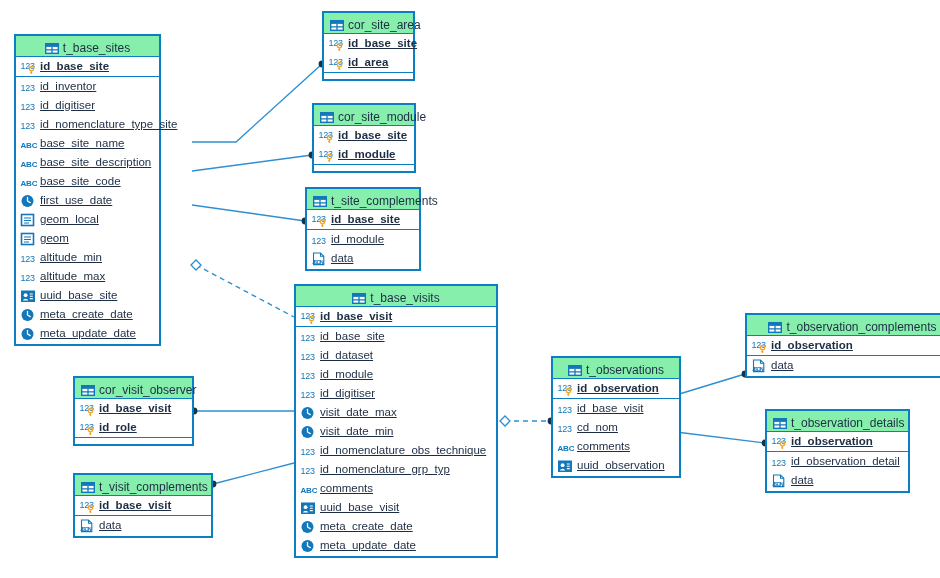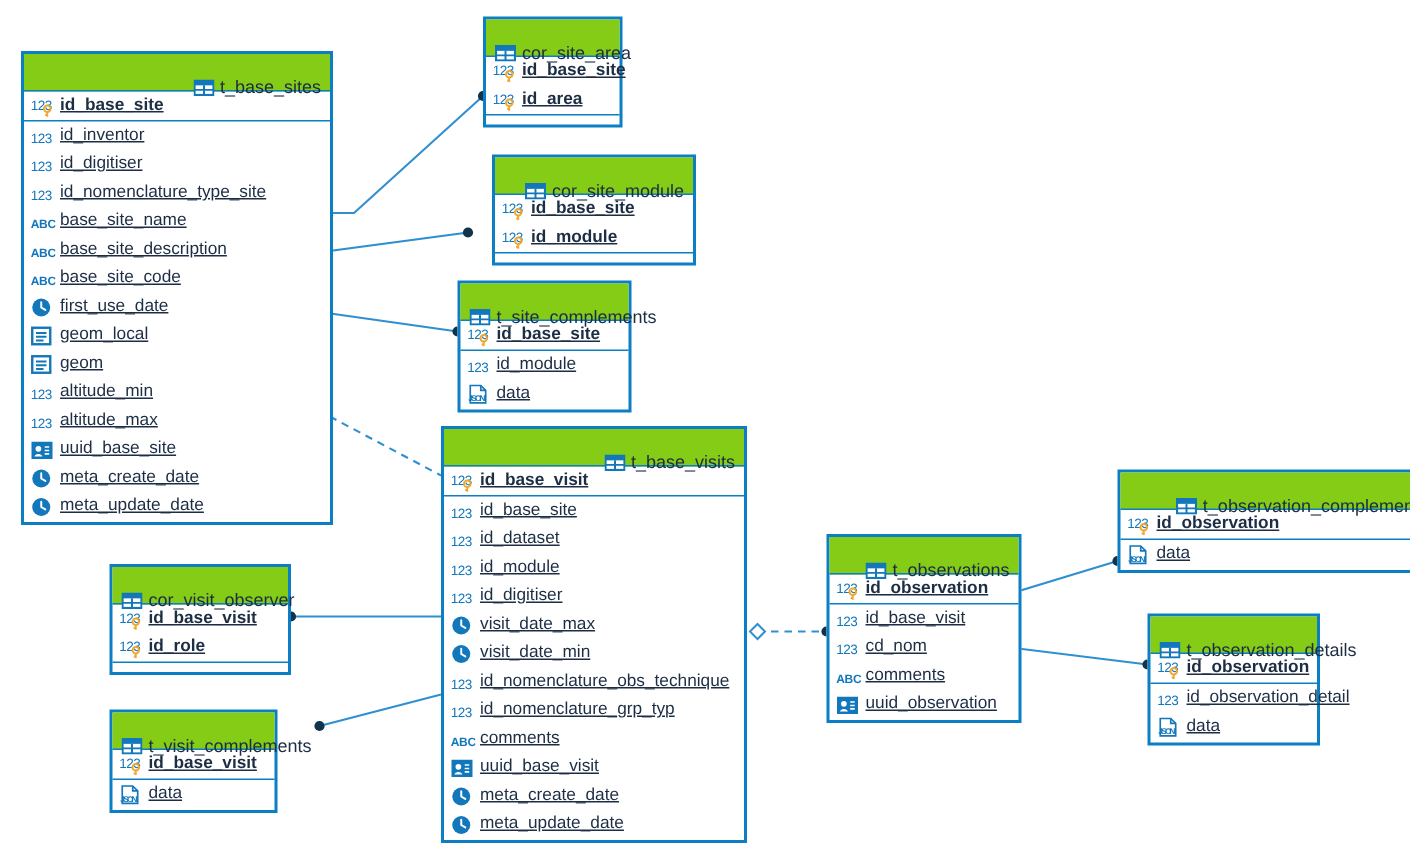--- a/index.html
+++ b/index.html
@@ -29,29 +29,29 @@
     z-index: 1;
   }
   .entity {
     position: absolute;
     box-sizing: border-box;
     border: 2px solid #0b7ec4;
     background: #ffffff;
     z-index: 3;
   }
   .ent-header {
-    background: #84cc16;
+    background: #86efac;
     border-bottom: 1px solid #0b7ec4;
     height: 21px;
     line-height: 21px;
-    text-align: right;
+    text-align: center;
     font-size: 12px;
     color: #1d2d44;
     white-space: nowrap;
-    padding: 12px 6px;
+    padding: 2px 6px;
     box-sizing: border-box;
   }
   .ent-header .tbl-ico {
     display: inline-block;
     vertical-align: -2px;
     margin-right: 4px;
   }
   .pk-section {
     border-bottom: 1px solid #0b7ec4;
   }
@@ -145,21 +145,21 @@
       </g>
       <g>
         <polyline points="676,395 745,374" fill="none" stroke="#2f8fd0" stroke-width="1.4"></polyline>
         <circle cx="745" cy="374" r="3.4" fill="#11334c"></circle>
       </g>
       <g>
         <polyline points="676,432 765,443" fill="none" stroke="#2f8fd0" stroke-width="1.4"></polyline>
         <circle cx="765" cy="443" r="3.4" fill="#11334c"></circle>
       </g>
     </svg>
-<div class="entity" style="left: 14px; top: 34px; width: 208px;">
+<div class="entity" style="left: 14px; top: 34px; width: 147px;">
       <div class="ent-header"><span class="tbl-ico"><svg width="14" height="11" viewBox="0 0 14 11" class="icon-svg">
             <rect x="0.7" y="0.7" width="12.6" height="9.6" fill="#ffffff" stroke="#1277bb" stroke-width="1.4"></rect>
             <rect x="0.7" y="0.7" width="12.6" height="3.2" fill="#1277bb"></rect>
             <path d="M7,3.9 L7,10.3 M0.7,6.9 L13.3,6.9" stroke="#1277bb" stroke-width="1.3"></path>
           </svg></span><span>t_base_sites</span></div>
       <div class="pk-section">
         <div class="attr pk">
           <span class="ico">
             <svg width="17" height="14" viewBox="0 0 17 14" class="icon-svg">
               <text x="0.5" y="9" class="num-txt">123</text>
@@ -324,21 +324,21 @@
               </g>
             </svg>
           </span>
           <span class="lbl">id_area</span>
         </div>
       </div>
       <div class="attr-section">
         <div class="empty-strip"></div>
       </div>
     </div>
-    <div class="entity" style="left: 328px; top: 103px; width: 136px;">
+    <div class="entity" style="left: 312px; top: 103px; width: 104px;">
       <div class="ent-header"><span class="tbl-ico"><svg width="14" height="11" viewBox="0 0 14 11" class="icon-svg">
             <rect x="0.7" y="0.7" width="12.6" height="9.6" fill="#ffffff" stroke="#1277bb" stroke-width="1.4"></rect>
             <rect x="0.7" y="0.7" width="12.6" height="3.2" fill="#1277bb"></rect>
             <path d="M7,3.9 L7,10.3 M0.7,6.9 L13.3,6.9" stroke="#1277bb" stroke-width="1.3"></path>
           </svg></span><span>cor_site_module</span></div>
       <div class="pk-section">
         <div class="attr pk">
           <span class="ico">
             <svg width="17" height="14" viewBox="0 0 17 14" class="icon-svg">
               <text x="0.5" y="9" class="num-txt">123</text>
@@ -563,21 +563,21 @@
               </g>
             </svg>
           </span>
           <span class="lbl">id_role</span>
         </div>
       </div>
       <div class="attr-section">
         <div class="empty-strip"></div>
       </div>
     </div>
-    <div class="entity" style="left: 73px; top: 473px; width: 112px;">
+    <div class="entity" style="left: 73px; top: 473px; width: 140px;">
       <div class="ent-header"><span class="tbl-ico"><svg width="14" height="11" viewBox="0 0 14 11" class="icon-svg">
             <rect x="0.7" y="0.7" width="12.6" height="9.6" fill="#ffffff" stroke="#1277bb" stroke-width="1.4"></rect>
             <rect x="0.7" y="0.7" width="12.6" height="3.2" fill="#1277bb"></rect>
             <path d="M7,3.9 L7,10.3 M0.7,6.9 L13.3,6.9" stroke="#1277bb" stroke-width="1.3"></path>
           </svg></span><span>t_visit_complements</span></div>
       <div class="pk-section">
         <div class="attr pk">
           <span class="ico">
             <svg width="17" height="14" viewBox="0 0 17 14" class="icon-svg">
               <text x="0.5" y="9" class="num-txt">123</text>
@@ -687,21 +687,21 @@
             <svg width="17" height="14" viewBox="0 0 17 14" class="icon-svg">
               <path d="M2.5,1 L9.5,1 L12.8,4.2 L12.8,12.6 L2.5,12.6 Z" fill="#ffffff" stroke="#1277bb" stroke-width="1.1"></path>
               <path d="M9.5,1 L9.5,4.2 L12.8,4.2" fill="none" stroke="#1277bb" stroke-width="1.1"></path>
               <text x="1.2" y="11.6" class="json-txt" textLength="11.5">JSON</text>
             </svg>
           </span>
           <span class="lbl">data</span>
         </div>
       </div>
     </div>
-    <div class="entity" style="left: 765px; top: 409px; width: 115px;">
+    <div class="entity" style="left: 765px; top: 409px; width: 145px;">
       <div class="ent-header"><span class="tbl-ico"><svg width="14" height="11" viewBox="0 0 14 11" class="icon-svg">
             <rect x="0.7" y="0.7" width="12.6" height="9.6" fill="#ffffff" stroke="#1277bb" stroke-width="1.4"></rect>
             <rect x="0.7" y="0.7" width="12.6" height="3.2" fill="#1277bb"></rect>
             <path d="M7,3.9 L7,10.3 M0.7,6.9 L13.3,6.9" stroke="#1277bb" stroke-width="1.3"></path>
           </svg></span><span>t_observation_details</span></div>
       <div class="pk-section">
         <div class="attr pk">
           <span class="ico">
             <svg width="17" height="14" viewBox="0 0 17 14" class="icon-svg">
               <text x="0.5" y="9" class="num-txt">123</text>

